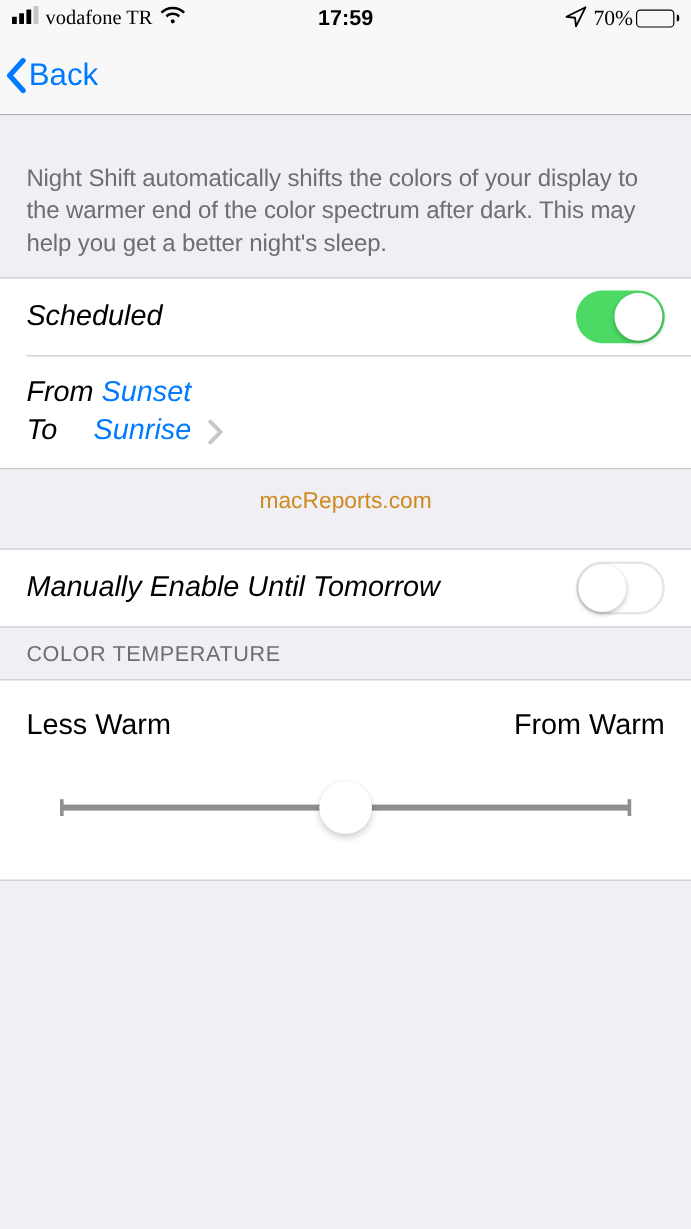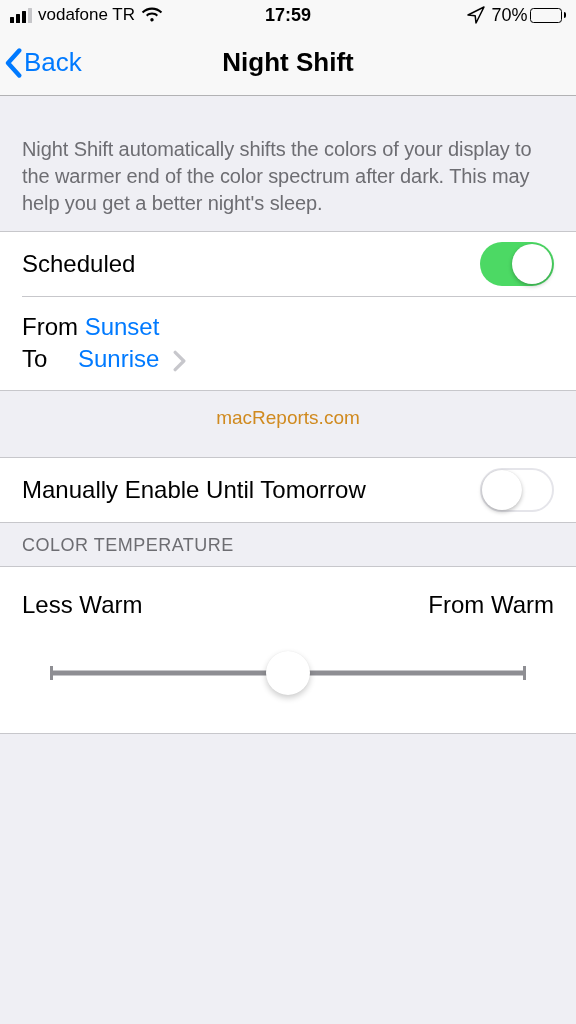--- a/index.html
+++ b/index.html
@@ -16,21 +16,21 @@
     .status-bar {
       height: 30px;
       background: #f8f8f8;
       display: flex;
       align-items: center;
       justify-content: space-between;
       padding: 0 10px;
       font-size: 18px;
       font-weight: 600;
     }
-    .status-left, .status-right { display: flex; align-items: center; gap: 6px; }
+    .status-left, .status-right { display: flex; align-items: flex-start; gap: 6px; font-family: Liberation Serif, serif; }
     .status-center { position: absolute; left: 50%; transform: translateX(-50%); font-weight: 600; }
     .cell-bars { display: inline-flex; align-items: flex-end; gap: 2px; }
     .cell-bars span { width: 4px; background: #000; display: inline-block; border-radius: 0.5px;}
     .cell-bars span:nth-child(1){height:6px;}
     .cell-bars span:nth-child(2){height:9px;}
     .cell-bars span:nth-child(3){height:12px;}
     .cell-bars span:nth-child(4){height:15px; background:#c6c6c9;}
     .carrier { font-size: 17px; font-weight: 400; }
     .wifi-icon svg, .loc-icon svg { display: block; }
     .battery { display: inline-flex; align-items: center; gap: 2px; }
@@ -50,21 +50,21 @@
       padding: 0 4px;
     }
     .nav-back { display: flex; align-items: center; color: #007aff; font-size: 26px; gap: 2px; }
     .nav-back svg { display: block; }
     .nav-title { position: absolute; left: 50%; transform: translateX(-50%); font-size: 26px; font-weight: 600; }
 
     
     .description { padding: 40px 22px 14px; font-size: 20px; color: #6d6d72; line-height: 1.35; letter-spacing: -0.1px; }
 
     
-    .group { background: #fff; border-top: 1px solid #c7c7cb; border-bottom: 1px solid #c7c7cb; }
+    .group { background: #fff; border-top: 1px solid #c7c7cb; border-bottom: 1px solid #c7c7cb; font-style: italic; }
     .cell { display: flex; align-items: center; padding: 0 22px; min-height:64px; position: relative; }
     .cell .label { font-size: 24px; color:#000; }
     .cell .spacer { flex: 1; }
     .sep { height:1px; background:#c7c7cb; margin-left:22px; }
 
     
     .toggle { width: 74px; height: 44px; border-radius: 22px; position: relative; }
     .toggle .knob { width: 40px; height: 40px; border-radius: 50%; background:#fff; box-shadow: 0 2px 4px rgba(0,0,0,0.25), 0 0 1px rgba(0,0,0,0.1); position:absolute; top:2px; }
     .toggle.on { background: #4cd964; }
     .toggle.on .knob { right: 2px; }
@@ -126,21 +126,20 @@
   </div>
 </div>
 
 <div class="nav-bar">
   <div class="nav-back">
     <svg width="18" height="30" viewBox="0 0 14 24">
         <path d="M12 2 L3 12 L12 22" fill="none" stroke="#007aff" stroke-width="3.5" stroke-linecap="round" stroke-linejoin="round"></path>
       </svg>
     <span>Back</span>
   </div>
-  <div class="nav-title">Night Shift</div>
 </div>
 
 <div class="description">Night Shift automatically shifts the colors of your display to the warmer end of the color spectrum after dark. This may help you get a better night's sleep.</div>
 
 <div class="group">
   <div class="cell">
     <span class="label">Scheduled</span>
     <span class="spacer"></span>
     <div class="toggle on">
         <div class="knob"></div>

